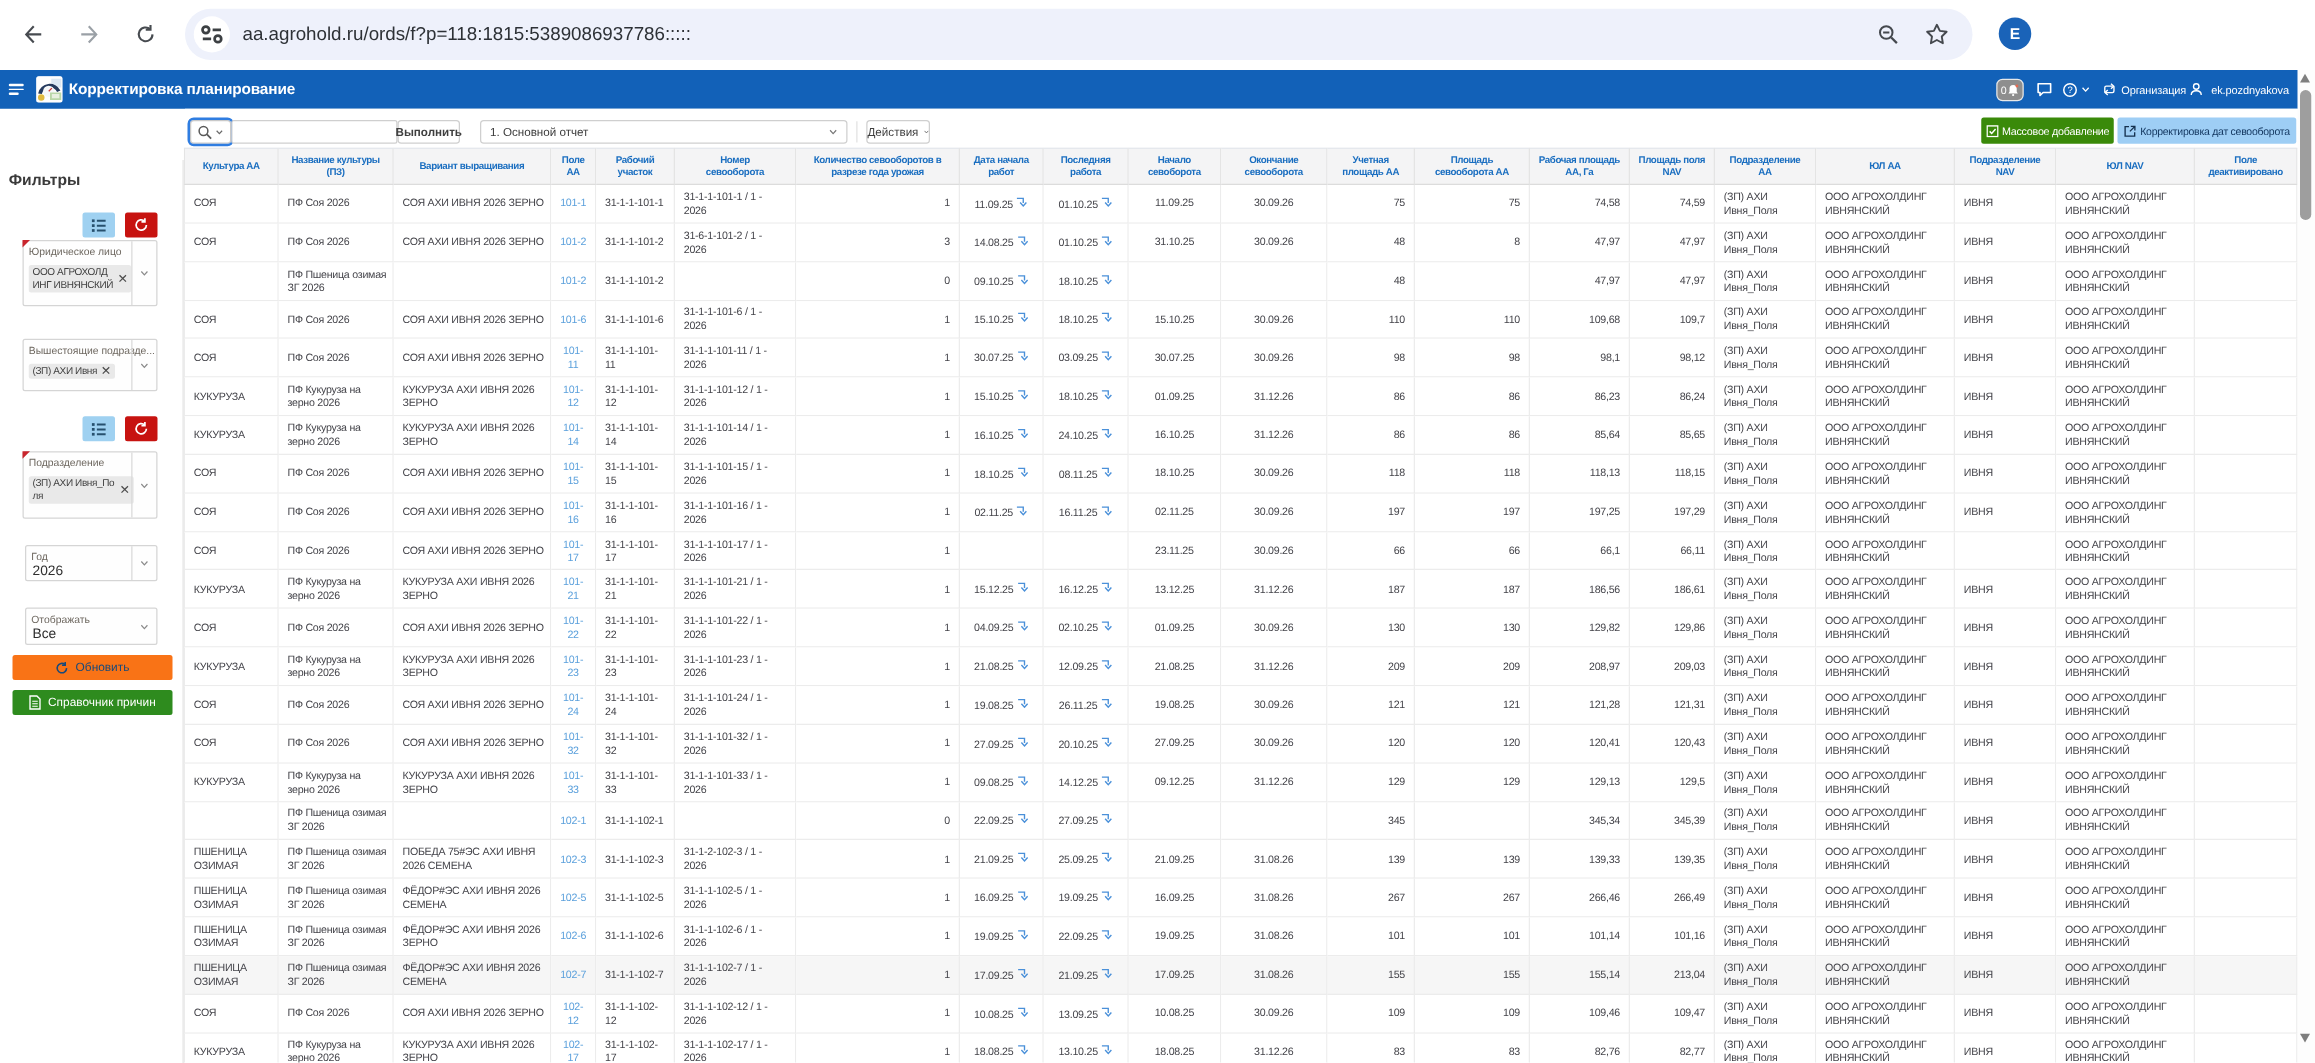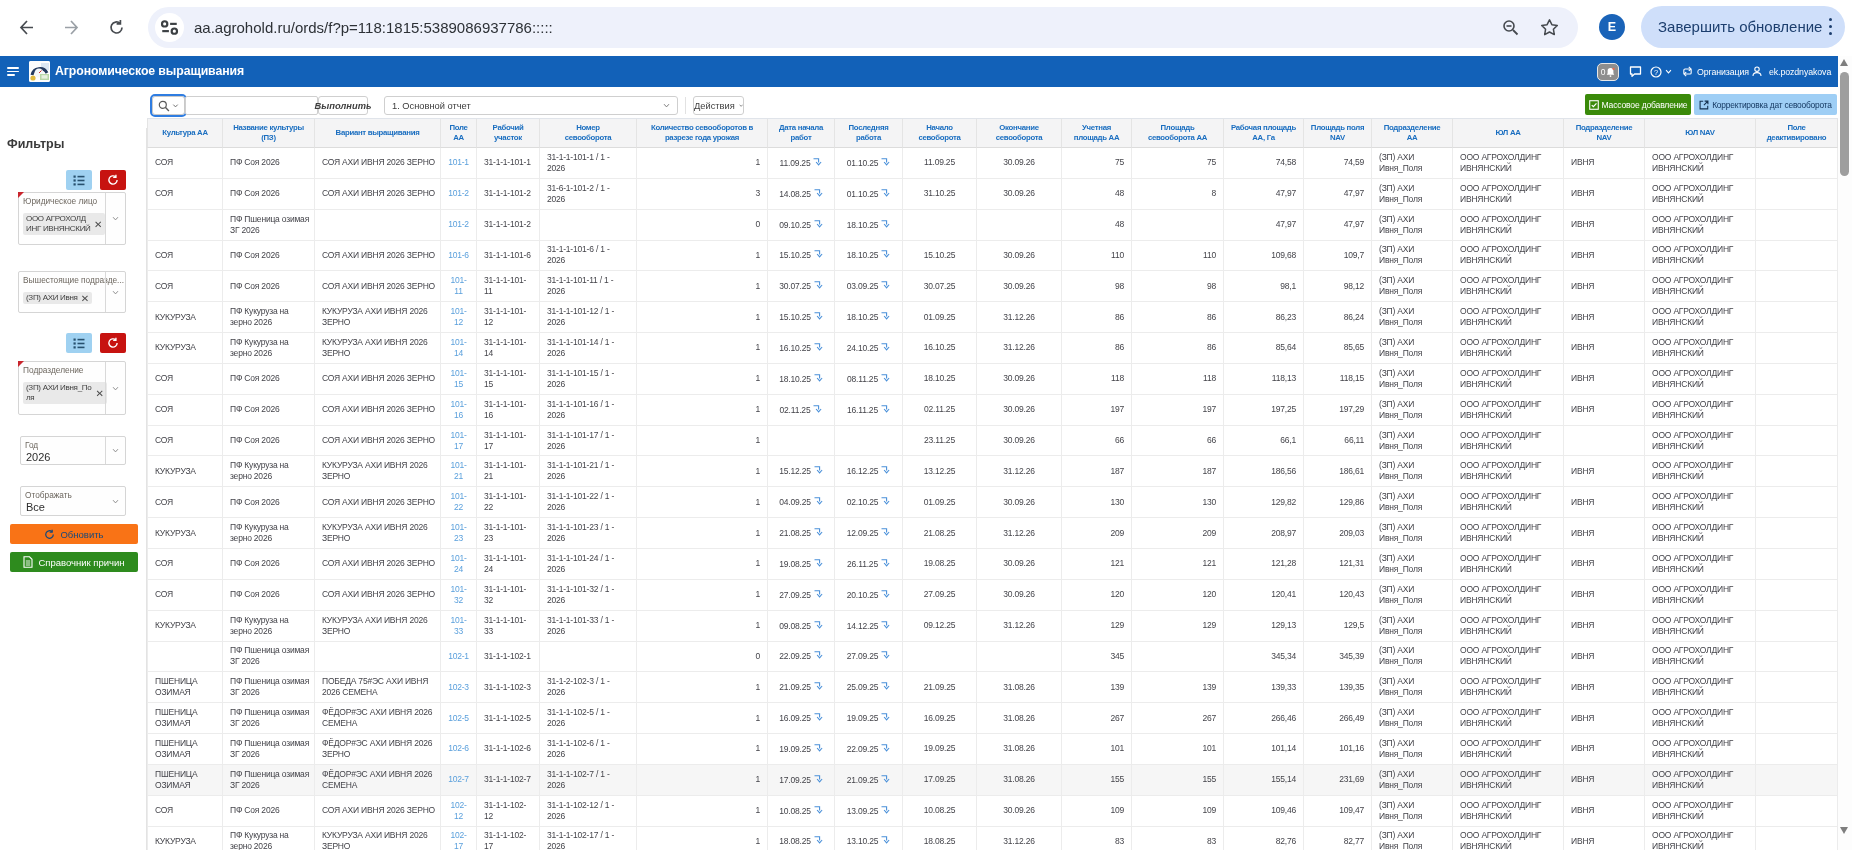--- a/index.html
+++ b/index.html
@@ -66,21 +66,21 @@
       align-items:center; justify-content:center; gap:5px; font-size:9.5px; }
   #btn-refresh-side { background:#f97316; color:#17497b; top:396px; }
   #btn-reasons { background:#2e8b1e; color:#fff; top:424px; }
 
   
   .tb { position:absolute; top:9px; height:19px; }
   #search-btn { left:4px; width:33px; background:#fff; border:1px solid #c9c9c9; border-radius:3px;
       outline:2px solid #2f7de1; outline-offset:0px; display:flex; align-items:center; justify-content:center; gap:2px; }
   #search-input { left:37px; width:133px; background:#fff; border:1px solid #cfcfcf; border-radius:2px; font-size:10px; padding:0 4px; color:#333; }
   #btn-run { left:170px; width:50px; background:#fff; border:1px solid #cfcfcf; border-radius:3px;
-      font-size:9.3px; font-weight:bold; color:#3f3f3f; display:flex; align-items:center; justify-content:center;font-style:italic; }
+      font-size:9.3px; font-weight:bold; color:#3f3f3f; display:flex; align-items:center; justify-content:center; }
   #report-select { left:236px; width:294px; background:#fff; border:1px solid #cfcfcf; border-radius:3px;
       font-size:9.3px; color:#3b3b3b; display:flex; align-items:center; padding:0 7px; }
   #report-select .chev { margin-left:auto; }
   #tb-divider { left:537px; top:10px; width:1px; height:17px; background:#e2e2e2; position:absolute; }
   #btn-actions { left:545px; width:51px; background:#fff; border:1px solid #cfcfcf; border-radius:3px;
       font-size:9.3px; color:#3f3f3f; display:flex; align-items:center; justify-content:center; gap:4px; }
   #btn-mass { left:1437px; top:7px; width:106px; height:21px; background:#3a8a0a; border-radius:2px; color:#fff;
       font-size:8.6px; letter-spacing:-0.2px; white-space:nowrap; display:flex; align-items:center; justify-content:center; gap:3px; }
   #btn-adjust { left:1546px; top:7px; width:143px; height:21px; background:#9ecef5; border-radius:2px; color:#12355e;
       font-size:8.4px; letter-spacing:-0.2px; white-space:nowrap; display:flex; align-items:center; justify-content:center; gap:3px; }
@@ -137,49 +137,41 @@
     <svg class="nav-ic" style="left:1354px; top:12px" viewBox="0 0 17 17">
       <circle cx="7" cy="7" r="5" fill="none" stroke="#45494e" stroke-width="1.6"></circle>
       <line x1="4.5" y1="7" x2="9.5" y2="7" stroke="#45494e" stroke-width="1.6"></line>
       <line x1="11" y1="11" x2="15.5" y2="15.5" stroke="#45494e" stroke-width="1.8"></line>
     </svg>
     <svg class="nav-ic" style="left:1392px; top:11px; width:19px; height:19px" viewBox="0 0 19 19">
       <path d="M9.5 1.8 L11.9 6.7 L17.3 7.4 L13.4 11.2 L14.3 16.6 L9.5 14 L4.7 16.6 L5.6 11.2 L1.7 7.4 L7.1 6.7 Z" fill="none" stroke="#45494e" stroke-width="1.5" stroke-linejoin="round"></path>
     </svg>
   </div>
   <div id="avatar">E</div>
-  <div id="update-pill">
-    <span>Завершить обновление</span>
-    <div id="kebab">
-        <i></i>
-        <i></i>
-        <i></i>
-      </div>
-  </div>
 </div>
 
 <div id="app-header">
   <div id="hamburger">
       <i></i>
       <i></i>
       <i></i>
     </div>
   <div id="app-logo">
     <svg viewBox="0 0 21 21" width="21" height="21">
       <rect x="0" y="0" width="21" height="21" fill="#fdfdfd"></rect>
       <rect x="12" y="2" width="8" height="7" fill="#dbe7f3"></rect>
       <path d="M3 14 A8 8 0 0 1 18 12" fill="none" stroke="#253a5e" stroke-width="3"></path>
       <circle cx="10" cy="12" r="4.5" fill="#f4f6f8"></circle>
       <path d="M10 12 L12.5 9.5" stroke="#c33" stroke-width="1"></path>
       <rect x="11" y="13" width="9" height="6" fill="#b9d7a8"></rect>
       <rect x="12.5" y="14.2" width="6" height="3.4" fill="#e8f0e0"></rect>
       <circle cx="4" cy="17" r="2.6" fill="#e0b93e"></circle>
     </svg>
   </div>
-  <div id="app-title">Агрономическое выращивания</div>
+  <div id="app-title">Корректировка планирование</div>
 
   <div id="notif-box">
     <span>0</span>
     <svg width="9" height="10" viewBox="0 0 10 11">
       <path d="M5 1 a3.2 3.2 0 0 1 3.2 3.2 V7 l1 1.5 H0.8 L1.8 7 V4.2 A3.2 3.2 0 0 1 5 1 Z" fill="#fff"></path>
       <circle cx="5" cy="10" r="1" fill="#fff"></circle>
       <circle cx="8.4" cy="2.0" r="1.3" fill="#e8694f"></circle>
     </svg>
   </div>
   <div class="hdr-right" style="left:1629px">
@@ -994,21 +986,21 @@
                 </svg></span></td>
             <td class="al-center c-last_work"><span>21.09.25</span><span class="date-icon" style="display: inline-block;"><svg width="9" height="9" viewBox="0 0 9 9">
                   <path d="M0.5 1.7 H5.6 V5.4" fill="none" stroke="#4a90d9" stroke-width="1.1"></path>
                   <path d="M3.1 5 L5.6 7.8 L8.1 5" fill="none" stroke="#4a90d9" stroke-width="1.1"></path>
                 </svg></span></td>
             <td class="al-center c-rotation_start">17.09.25</td>
             <td class="al-center c-rotation_end">31.08.26</td>
             <td class="al-right c-area_aa">155</td>
             <td class="al-right c-rotation_area_aa">155</td>
             <td class="al-right c-work_area_ga">155,14</td>
-            <td class="al-right c-field_area_nav">231,69</td>
+            <td class="al-right c-field_area_nav">213,04</td>
             <td class="al-left c-subdivision_aa">(ЗП) АХИ Ивня_Поля</td>
             <td class="al-left c-ul_aa">ООО АГРОХОЛДИНГ ИВНЯНСКИЙ</td>
             <td class="al-left c-subdivision_nav">ИВНЯ</td>
             <td class="al-left c-ul_nav">ООО АГРОХОЛДИНГ ИВНЯНСКИЙ</td>
             <td class="al-left c-field_deactivated"></td>
           </tr>
           <tr>
             <td class="al-left c-culture_aa">СОЯ</td>
             <td class="al-left c-culture_name">ПФ Соя 2026</td>
             <td class="al-left c-growing_variant">СОЯ АХИ ИВНЯ 2026 ЗЕРНО</td>

